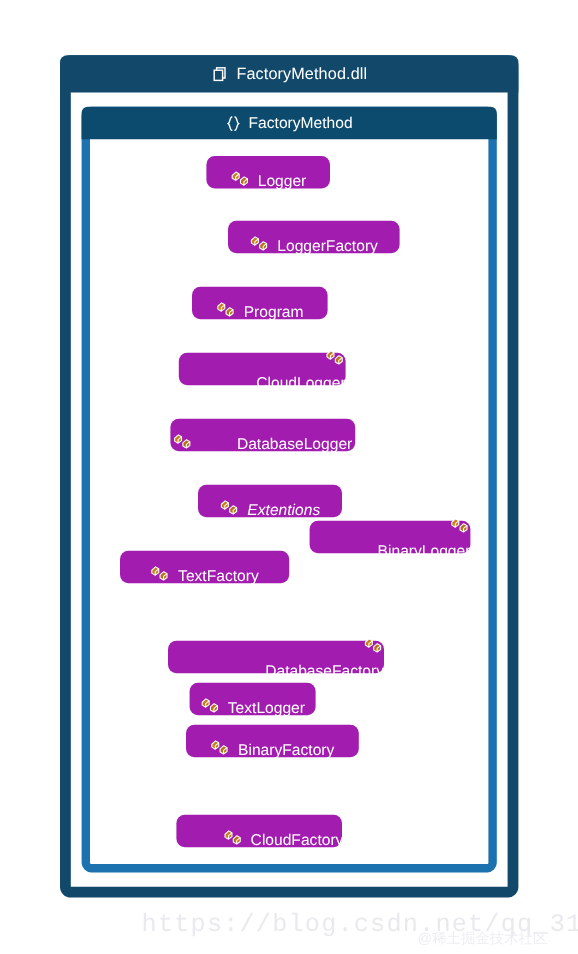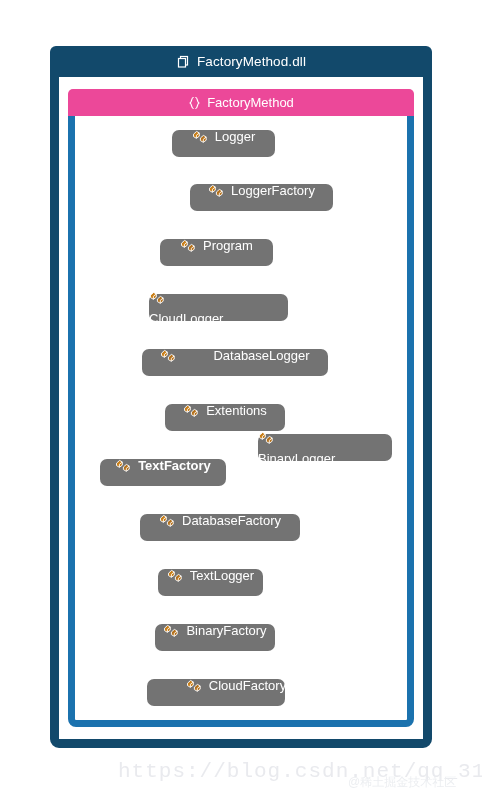--- a/index.html
+++ b/index.html
@@ -57,21 +57,21 @@
     border-radius: 8px;
     box-sizing: border-box;
     background: #ffffff;
   }
   #namespace-header {
     position: absolute;
     left: 68px;
     top: 89px;
     width: 346px;
     height: 27px;
-    background: #ec4899;
+    background: #0c4a6e;
     border-top-left-radius: 5px;
     border-top-right-radius: 5px;
     box-sizing: border-box;
     display: flex;
     align-items: center;
     justify-content: center;
     gap: 6px;
     color: #ffffff;
     font-size: 13px;
   }
@@ -84,25 +84,25 @@
     position: absolute;
     left: 0; top: 0;
     width: 482px; height: 795px;
     pointer-events: none;
   }
 
   
   .node {
     position: absolute;
     height: 27px;
-    background: #737373;
+    background: #a21caf;
     border-radius: 7px;
     box-sizing: border-box;
     display: flex;
-    align-items: flex-start;
+    align-items: flex-end;
     justify-content: center;
     gap: 6px;
     color: #ffffff;
     font-size: 13px;
     white-space: nowrap;
     z-index: 5;
   }
   .node .node-label { line-height: 1; }
   .class-icon { display: inline-flex; align-items: center; flex: 0 0 auto; }
 
@@ -284,47 +284,47 @@
   <g stroke="#FFFFFF" stroke-width="0.9" stroke-linejoin="round">
     <path d="M1.5,4.2 L4.6,1.4 L7.3,3.0 L7.3,6.2 L4.4,8.3 L1.5,6.6 Z" fill="#C87E18"></path>
     <path d="M4.4,8.3 L4.4,5.3 L7.3,3.0" fill="none"></path>
     <path d="M8.4,8.0 L11.4,5.4 L14.2,7.0 L14.2,10.2 L11.3,12.3 L8.4,10.6 Z" fill="#B5711A"></path>
     <path d="M11.3,12.3 L11.3,9.3 L14.2,7.0" fill="none"></path>
   </g>
 </svg>
       </span>
       <span class="node-label">CloudLogger</span>
     </div>
-    <div class="node" style="left: 142px; top: 349px; width: 186px; gap: 36px;">
+    <div class="node" style="left: 142px; top: 349px; width: 154px; gap: 36px;">
       <span class="class-icon">
 <svg width="17" height="15" viewBox="0 0 17 15">
   <g stroke="#FFFFFF" stroke-width="0.9" stroke-linejoin="round">
     <path d="M1.5,4.2 L4.6,1.4 L7.3,3.0 L7.3,6.2 L4.4,8.3 L1.5,6.6 Z" fill="#C87E18"></path>
     <path d="M4.4,8.3 L4.4,5.3 L7.3,3.0" fill="none"></path>
     <path d="M8.4,8.0 L11.4,5.4 L14.2,7.0 L14.2,10.2 L11.3,12.3 L8.4,10.6 Z" fill="#B5711A"></path>
     <path d="M11.3,12.3 L11.3,9.3 L14.2,7.0" fill="none"></path>
   </g>
 </svg>
       </span>
       <span class="node-label">DatabaseLogger</span>
     </div>
-    <div class="node" style="left: 165px; top: 404px; width: 120px;">
+    <div class="node" style="left: 165px; top: 404px; width: 120px; font-style: italic;">
       <span class="class-icon">
 <svg width="17" height="15" viewBox="0 0 17 15">
   <g stroke="#FFFFFF" stroke-width="0.9" stroke-linejoin="round">
     <path d="M1.5,4.2 L4.6,1.4 L7.3,3.0 L7.3,6.2 L4.4,8.3 L1.5,6.6 Z" fill="#C87E18"></path>
     <path d="M4.4,8.3 L4.4,5.3 L7.3,3.0" fill="none"></path>
     <path d="M8.4,8.0 L11.4,5.4 L14.2,7.0 L14.2,10.2 L11.3,12.3 L8.4,10.6 Z" fill="#B5711A"></path>
     <path d="M11.3,12.3 L11.3,9.3 L14.2,7.0" fill="none"></path>
   </g>
 </svg>
       </span>
       <span class="node-label">Extentions</span>
     </div>
-    <div class="node" style="left: 100px; top: 459px; width: 126px; font-weight: bold;">
+    <div class="node" style="left: 100px; top: 459px; width: 141px;">
       <span class="class-icon">
 <svg width="17" height="15" viewBox="0 0 17 15">
   <g stroke="#FFFFFF" stroke-width="0.9" stroke-linejoin="round">
     <path d="M1.5,4.2 L4.6,1.4 L7.3,3.0 L7.3,6.2 L4.4,8.3 L1.5,6.6 Z" fill="#C87E18"></path>
     <path d="M4.4,8.3 L4.4,5.3 L7.3,3.0" fill="none"></path>
     <path d="M8.4,8.0 L11.4,5.4 L14.2,7.0 L14.2,10.2 L11.3,12.3 L8.4,10.6 Z" fill="#B5711A"></path>
     <path d="M11.3,12.3 L11.3,9.3 L14.2,7.0" fill="none"></path>
   </g>
 </svg>
       </span>
@@ -336,21 +336,21 @@
   <g stroke="#FFFFFF" stroke-width="0.9" stroke-linejoin="round">
     <path d="M1.5,4.2 L4.6,1.4 L7.3,3.0 L7.3,6.2 L4.4,8.3 L1.5,6.6 Z" fill="#C87E18"></path>
     <path d="M4.4,8.3 L4.4,5.3 L7.3,3.0" fill="none"></path>
     <path d="M8.4,8.0 L11.4,5.4 L14.2,7.0 L14.2,10.2 L11.3,12.3 L8.4,10.6 Z" fill="#B5711A"></path>
     <path d="M11.3,12.3 L11.3,9.3 L14.2,7.0" fill="none"></path>
   </g>
 </svg>
       </span>
       <span class="node-label">BinaryLogger</span>
     </div>
-    <div class="node" style="left: 140px; top: 514px; width: 160px;">
+    <div class="node" style="left: 140px; top: 534px; width: 180px; flex-direction: column;">
       <span class="class-icon">
 <svg width="17" height="15" viewBox="0 0 17 15">
   <g stroke="#FFFFFF" stroke-width="0.9" stroke-linejoin="round">
     <path d="M1.5,4.2 L4.6,1.4 L7.3,3.0 L7.3,6.2 L4.4,8.3 L1.5,6.6 Z" fill="#C87E18"></path>
     <path d="M4.4,8.3 L4.4,5.3 L7.3,3.0" fill="none"></path>
     <path d="M8.4,8.0 L11.4,5.4 L14.2,7.0 L14.2,10.2 L11.3,12.3 L8.4,10.6 Z" fill="#B5711A"></path>
     <path d="M11.3,12.3 L11.3,9.3 L14.2,7.0" fill="none"></path>
   </g>
 </svg>
       </span>
@@ -362,21 +362,21 @@
   <g stroke="#FFFFFF" stroke-width="0.9" stroke-linejoin="round">
     <path d="M1.5,4.2 L4.6,1.4 L7.3,3.0 L7.3,6.2 L4.4,8.3 L1.5,6.6 Z" fill="#C87E18"></path>
     <path d="M4.4,8.3 L4.4,5.3 L7.3,3.0" fill="none"></path>
     <path d="M8.4,8.0 L11.4,5.4 L14.2,7.0 L14.2,10.2 L11.3,12.3 L8.4,10.6 Z" fill="#B5711A"></path>
     <path d="M11.3,12.3 L11.3,9.3 L14.2,7.0" fill="none"></path>
   </g>
 </svg>
       </span>
       <span class="node-label">TextLogger</span>
     </div>
-    <div class="node" style="left: 155px; top: 624px; width: 120px;">
+    <div class="node" style="left: 155px; top: 604px; width: 144px;">
       <span class="class-icon">
 <svg width="17" height="15" viewBox="0 0 17 15">
   <g stroke="#FFFFFF" stroke-width="0.9" stroke-linejoin="round">
     <path d="M1.5,4.2 L4.6,1.4 L7.3,3.0 L7.3,6.2 L4.4,8.3 L1.5,6.6 Z" fill="#C87E18"></path>
     <path d="M4.4,8.3 L4.4,5.3 L7.3,3.0" fill="none"></path>
     <path d="M8.4,8.0 L11.4,5.4 L14.2,7.0 L14.2,10.2 L11.3,12.3 L8.4,10.6 Z" fill="#B5711A"></path>
     <path d="M11.3,12.3 L11.3,9.3 L14.2,7.0" fill="none"></path>
   </g>
 </svg>
       </span>

